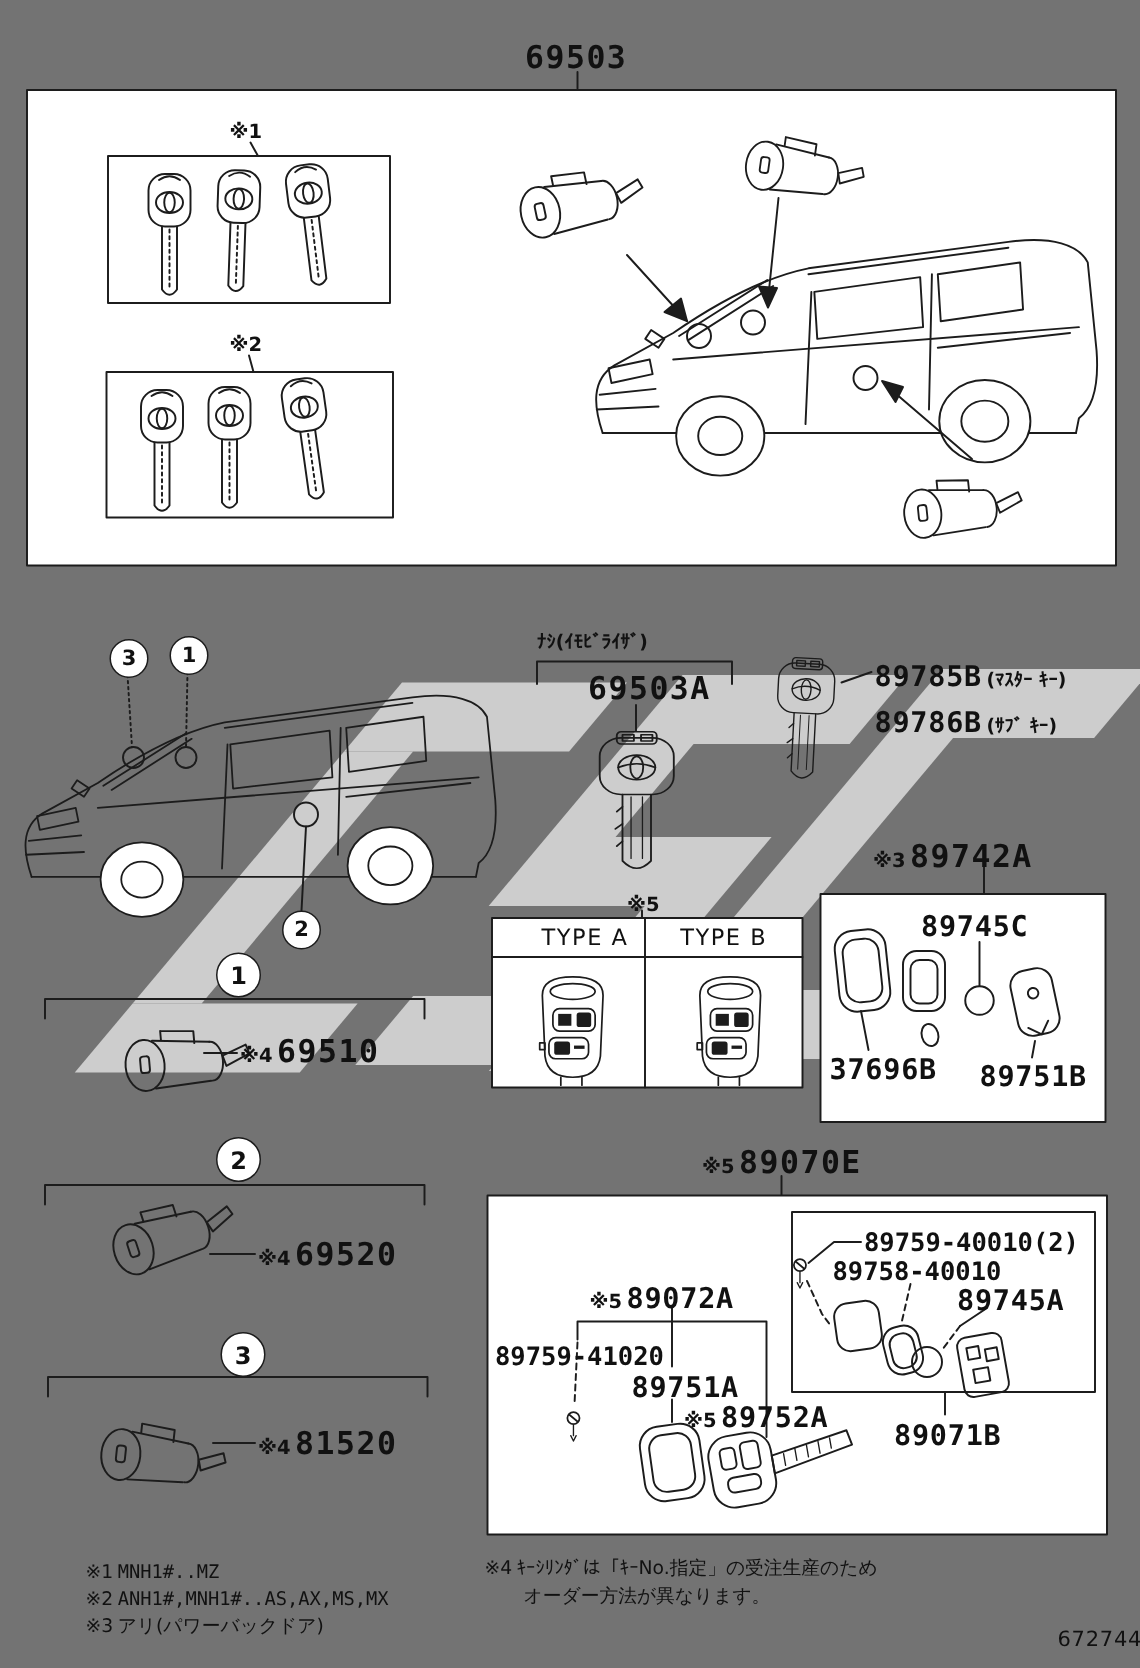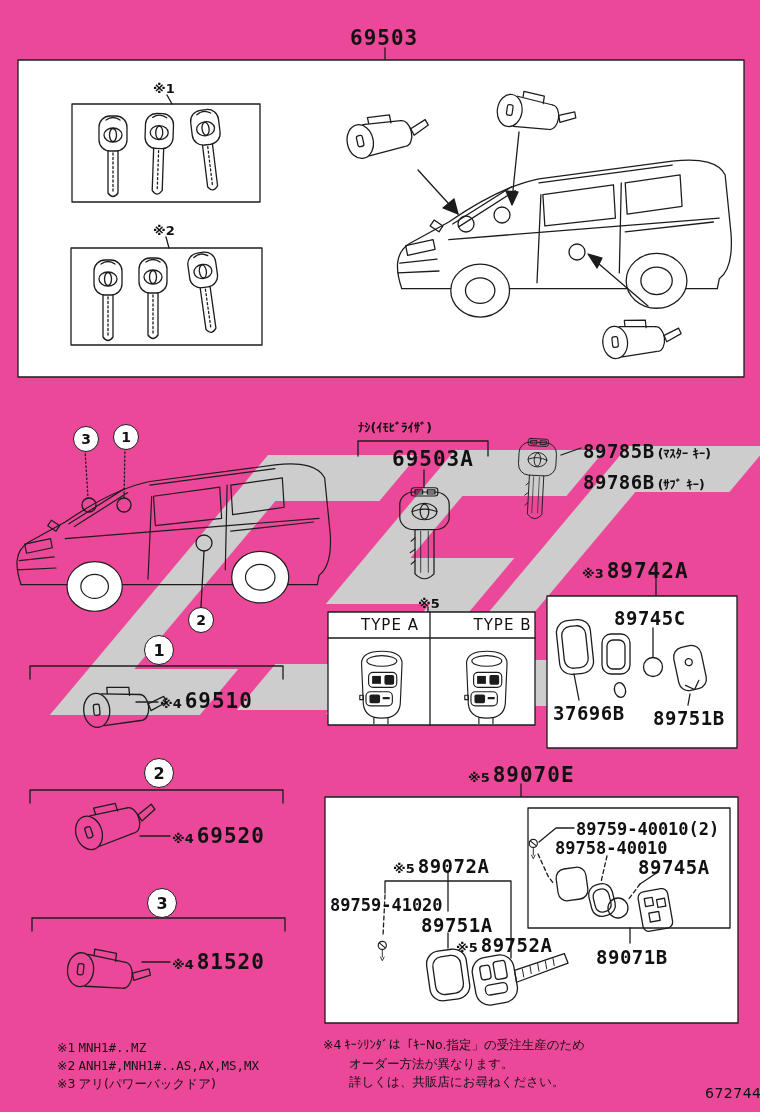--- a/index.html
+++ b/index.html
@@ -1,16 +1,16 @@
 <!DOCTYPE html>
 <html><head>
 <meta charset="utf-8">
 <style>
   html,body{margin:0;padding:0;background:#fff;}
-  #page{position:relative;width:760px;height:1112px;background:#ec4899;overflow:hidden;
+  #page{position:relative;width:760px;height:1112px;background:#737373;overflow:hidden;
         font-family:"DejaVu Sans",sans-serif;color:#111;}
   svg.linework{position:absolute;left:0;top:0;z-index:1;}
   .t{position:absolute;white-space:nowrap;z-index:2;line-height:1;}
   .lbl{display:flex;align-items:baseline;gap:3px;}
   .num{font:700 19px "DejaVu Sans Mono",monospace;letter-spacing:.5px;}
   .num-lg{font:700 21px "DejaVu Sans Mono",monospace;letter-spacing:1px;}
   .num-md{font:700 17px "DejaVu Sans Mono",monospace;letter-spacing:0;}
   .note{font:600 13px "DejaVu Sans",sans-serif;}
   .jp{font:600 12.5px "DejaVu Sans",sans-serif;}
   .co{position:absolute;z-index:2;border:1.6px solid #1c1c1c;border-radius:50%;background:#fff;
@@ -322,21 +322,21 @@
 <div class="t lbl" style="left:582px;top:559px;">
   <span class="note">※3</span>
       <span class="num-lg">89742A</span>
 </div>
 <div class="t num" style="left:614px;top:607px;">89745C</div>
 <div class="t num" style="left:553px;top:702px;">37696B</div>
 <div class="t num" style="left:653px;top:707px;">89751B</div>
 
 <div class="t note" style="left:418px;top:596px;">※5</div>
 <div class="typecell" style="left:330px;top:615px;width:98px;padding-left:11px;">TYPE A</div>
-<div class="typecell" style="left:432px;top:615px;width:101px;margin-left:20px;">TYPE B</div>
+<div class="typecell" style="left:432px;top:615px;width:101px;">TYPE B</div>
 
 <div class="co co24" style="left:73px;top:426px;">3</div>
 <div class="co co24" style="left:113px;top:424px;">1</div>
 <div class="co co24" style="left:188px;top:607px;">2</div>
 
 <div class="co co28" style="left:144px;top:635px;">1</div>
 <div class="t lbl" style="left:160px;top:689px;">
   <span class="note">※4</span>
       <span class="num-lg">69510</span>
 </div>
@@ -380,17 +380,16 @@
 </div>
 <div class="t lbl" style="left:57px;top:1076px;">
   <span class="footjp">※3</span>
       <span class="footjp">アリ(パワーバックドア)</span>
 </div>
 <div class="t lbl" style="left:323px;top:1037px;">
   <span class="footjp">※4</span>
       <span class="footjp">ｷｰｼﾘﾝﾀﾞは「ｷｰNo.指定」の受注生産のため</span>
 </div>
 <div class="t footjp" style="left:349px;top:1056px;">オーダー方法が異なります。</div>
-<div class="t footjp" style="left:349px;top:1074px;">詳しくは、共販店にお尋ねください。</div>
 
 <div class="t docnum" style="left:689px;top:1085px;margin-left:16px;">672744G</div>
 
 </div>
 
 </body></html>

